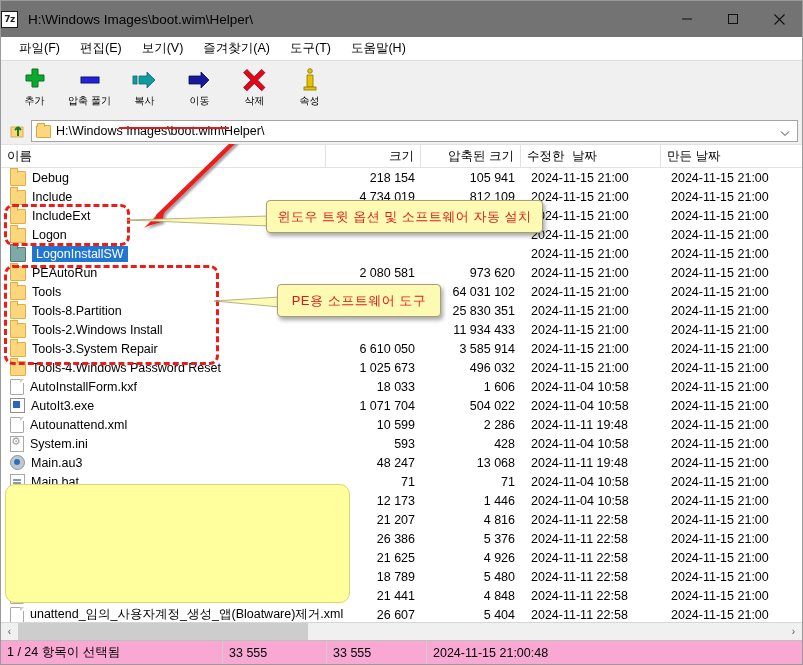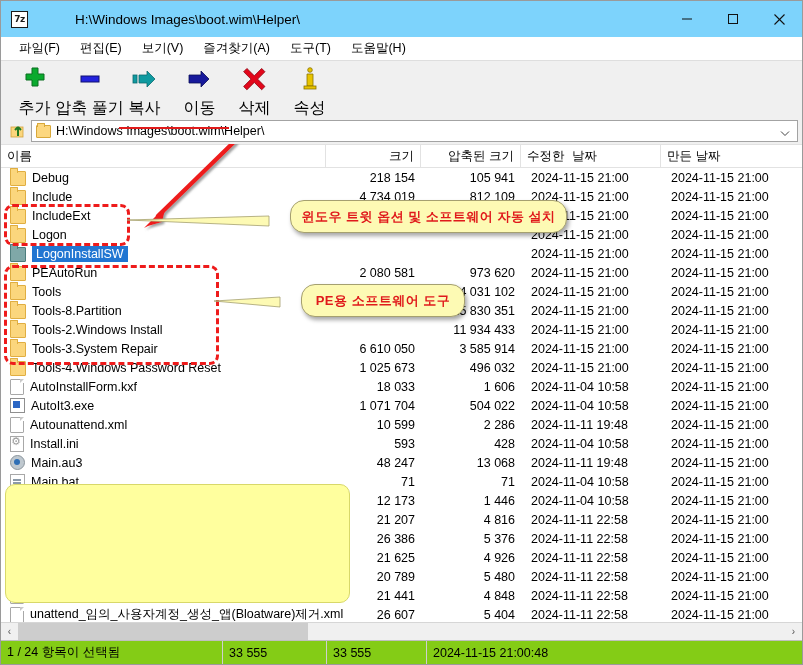--- a/index.html
+++ b/index.html
@@ -15,25 +15,23 @@
     position:relative;
     width:803px;height:665px;
     box-sizing:border-box;
     border:1px solid #9a9a9a;
     background:#f0f0f0;
     display:flex;flex-direction:column;
   }
   
   .titlebar{
     height:36px;min-height:36px;
-    background:#7dd3fc;
+    background:#737373;
     display:flex;align-items:center;
-    padding-left:10px;
     position:relative;
-    gap:37px;
   }
   .app-icon{
     width:17px;height:17px;
     border:1.5px solid #1a1a1a;
     background:#ffffff;
     color:#1a1a1a;
     font-size:9px;font-weight:bold;
     display:flex;align-items:center;justify-content:center;
     box-sizing:border-box;
     letter-spacing:-0.5px;
@@ -72,21 +70,21 @@
     display:flex;align-items:flex-start;
     padding-left:6px;
   }
   .tool-btn{
     width:55px;height:55px;
     display:flex;flex-direction:column;align-items:center;
     justify-content:flex-start;
     padding-top:5px;box-sizing:border-box;
   }
   .tool-ico{height:28px;display:flex;align-items:center;justify-content:center;}
-  .tool-lbl{font-size:16px;color:#000;margin-top:6px;white-space:nowrap;}
+  .tool-lbl{font-size:10px;color:#000;margin-top:0;white-space:nowrap;}
   
   .pathbar{
     height:26px;min-height:26px;
     background:#f0f0f0;
     display:flex;align-items:center;
     padding:0 4px;
     position:relative;
   }
   .path-back{
     width:26px;height:24px;
@@ -233,29 +231,28 @@
     position:absolute;z-index:5;
     background:#ffff9e;
     border:1px solid #d8d86a;
     border-radius:10px;
     box-sizing:border-box;
   }
   .callout{
     position:absolute;z-index:26;
     background:#fdfab4;
     border:1px solid #a5a070;
-    border-radius:14px;
+    border-radius:4px;
     color:#e0191b;
-    font-weight:bold;
+    font-weight:normal;
     font-size:13px;
     display:flex;align-items:center;justify-content:center;
     box-shadow:2px 3px 4px rgba(0,0,0,0.35);
     letter-spacing:0.5px;
     white-space:nowrap;
-    margin-left:24px;
   }
   .tail{
     position:absolute;z-index:25;
   }
   
   .hscroll{
     height:18px;min-height:18px;
     background:#f0f0f0;
     border-top:1px solid #d6d6d6;
     display:flex;align-items:center;
@@ -265,21 +262,21 @@
     width:17px;height:17px;display:flex;align-items:center;justify-content:center;
     font-size:10px;color:#555;
   }
   .hs-track{flex:1;height:17px;background:#f0f0f0;position:relative;}
   .hs-thumb{
     position:absolute;left:0;top:0;height:17px;width:290px;background:#cdcdcd;
   }
   
   .statusbar{
     height:24px;min-height:24px;
-    background:#84cc16;
+    background:#f9a8d4;
     border-top:1px solid #bfbfbf;
     display:flex;align-items:center;
     font-size:12.5px;color:#000;
     box-sizing:border-box;
   }
   .sb{
     height:100%;display:flex;align-items:center;padding-left:6px;
     border-right:1px solid #cfcfcf;box-sizing:border-box;
   }
   .sb1{width:222px;}
@@ -548,21 +545,21 @@
             <span class="nm">Autounattend.xml</span>
           </div>
           <div class="cell csize">10 599</div>
           <div class="cell cpsize">2 286</div>
           <div class="cell cmod">2024-11-11 19:48</div>
           <div class="cell ccre">2024-11-15 21:00</div>
         </div>
         <div class="row">
           <div class="cell cname">
             <span class="ico ini"></span>
-            <span class="nm">Install.ini</span>
+            <span class="nm">System.ini</span>
           </div>
           <div class="cell csize">593</div>
           <div class="cell cpsize">428</div>
           <div class="cell cmod">2024-11-04 10:58</div>
           <div class="cell ccre">2024-11-15 21:00</div>
         </div>
         <div class="row">
           <div class="cell cname">
             <span class="ico au3"></span>
             <span class="nm">Main.au3</span>
@@ -620,21 +617,21 @@
           <div class="cell csize">21 625</div>
           <div class="cell cpsize">4 926</div>
           <div class="cell cmod">2024-11-11 22:58</div>
           <div class="cell ccre">2024-11-15 21:00</div>
         </div>
         <div class="row">
           <div class="cell cname">
             <span class="ico file"></span>
             <span class="nm">unattend_User_Default_앱(Bloatware)제거.xml</span>
           </div>
-          <div class="cell csize">20 789</div>
+          <div class="cell csize">18 789</div>
           <div class="cell cpsize">5 480</div>
           <div class="cell cmod">2024-11-11 22:58</div>
           <div class="cell ccre">2024-11-15 21:00</div>
         </div>
         <div class="row">
           <div class="cell cname">
             <span class="ico file"></span>
             <span class="nm">unattend_임의_사용자계정_생성.xml</span>
           </div>
           <div class="cell csize">21 441</div>

